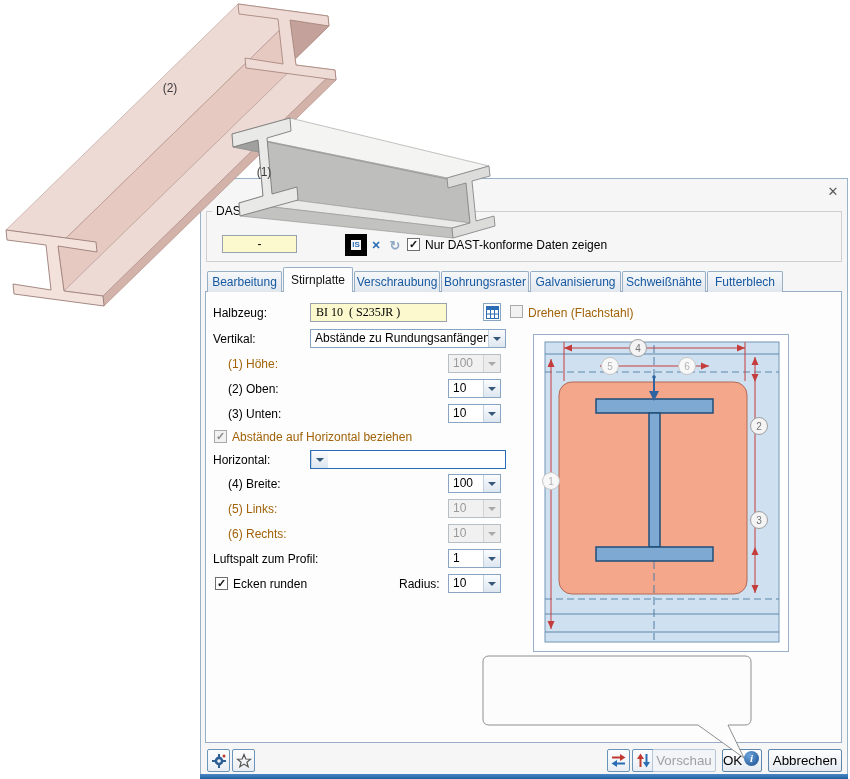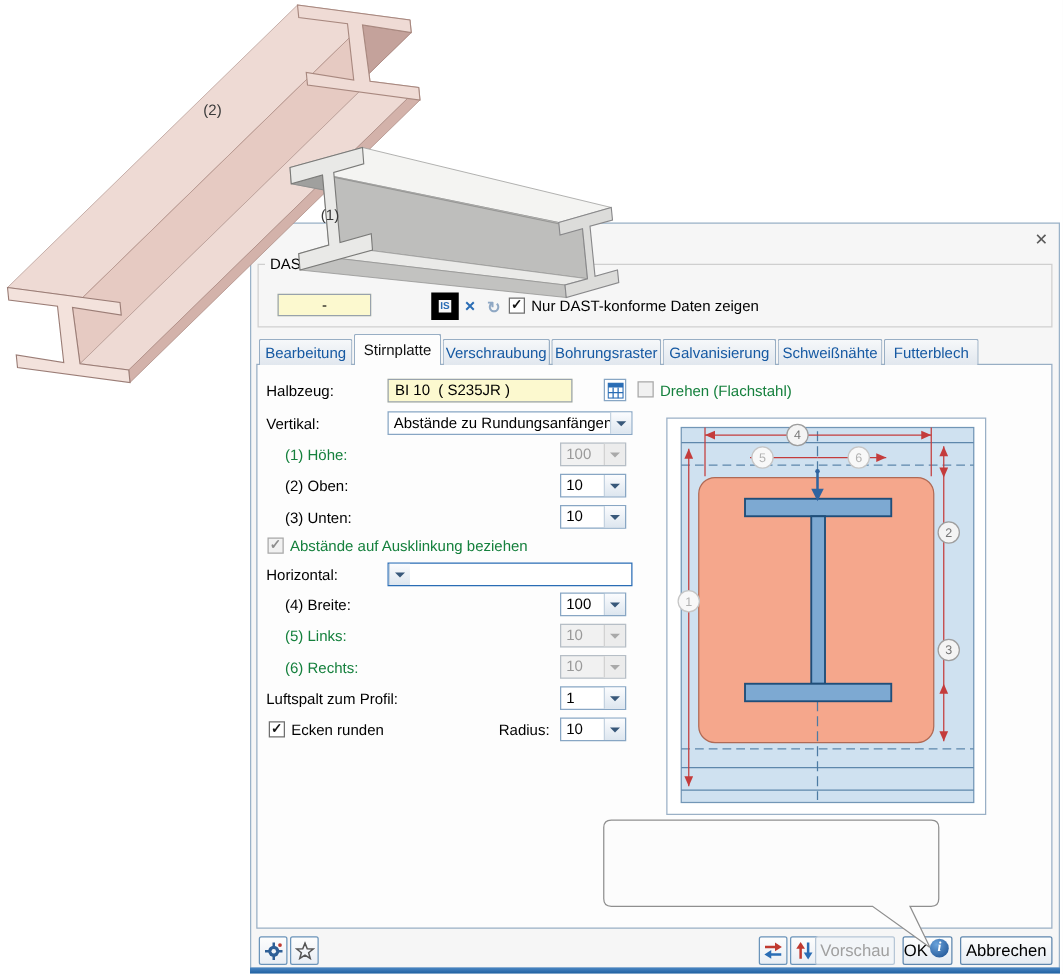--- a/index.html
+++ b/index.html
@@ -27,21 +27,21 @@
   .refresh-glyph { color:#8fa8c4; font-size:13px; font-weight:bold; }
 
   
   .chk { position:absolute; width:13px; height:13px; background:#fff; border:1px solid #6f6f6f; z-index:3;
          font-size:11px; line-height:11px; text-align:center; color:#141414; }
   .chk.on::after { content:"✓"; font-weight:bold; }
   .chk.dis { background:#f1f1f1; border-color:#a9a9a9; color:#8d8d8d; }
 
   
   .lbl { position:absolute; white-space:nowrap; z-index:3; color:#000; }
-  .lbl.dis { color:#15803d; }
+  .lbl.dis { color:#a16207; }
 
   
   .tab { position:absolute; top:271px; height:21px; z-index:2; border:1px solid #98aec4; border-bottom:none;
          border-radius:2px 2px 0 0; background:linear-gradient(#f6f8fa,#e1e7ee); color:#1659a2;
          display:flex; align-items:center; justify-content:center; cursor:default; }
   .tab.active { top:267px; height:25px; background:#fdfdfd; color:#111; z-index:5; }
   .panel { position:absolute; left:205px; top:291px; width:637px; height:452px;
            background:#fdfdfd; border:1px solid #98aec4; z-index:1; }
 
   
@@ -112,21 +112,21 @@
   <div class="panel"></div>
   <div class="tab" style="left:207px; width:75px;">Bearbeitung</div>
   <div class="tab active" style="left:283px; width:70px;">Stirnplatte</div>
   <div class="tab" style="left:354px; width:86px;">Verschraubung</div>
   <div class="tab" style="left:441px; width:88px;">Bohrungsraster</div>
   <div class="tab" style="left:530px; width:91px;">Galvanisierung</div>
   <div class="tab" style="left:622px; width:84px;">Schweißnähte</div>
   <div class="tab" style="left:707px; width:76px;">Futterblech</div>
 
   <div class="lbl" style="left:213px; top:306px;">Halbzeug:</div>
-  <div class="field yellow pre" style="left:310px; top:303px; width:148px;">BI 10  ( S235JR )</div>
+  <div class="field yellow pre" style="left:310px; top:303px; width:137px;font-family:Liberation Serif, serif;">BI 10  ( S235JR )</div>
   <button class="tool-sm" style="left:483px; top:303px; border:1px solid #88a6c4; background:#fff;">
     <svg width="13" height="13">
       <rect x="0.5" y="0.5" width="12" height="12" fill="#fff" stroke="#2a6db5"></rect>
       <rect x="0.5" y="0.5" width="12" height="3.5" fill="#2a6db5"></rect>
       <line x1="4.5" y1="4" x2="4.5" y2="12.5" stroke="#2a6db5"></line>
       <line x1="8.5" y1="4" x2="8.5" y2="12.5" stroke="#2a6db5"></line>
       <line x1="0.5" y1="8" x2="12.5" y2="8" stroke="#2a6db5"></line>
     </svg>
   </button>
   <div class="chk dis" style="left:510px; top:305px;"></div>
@@ -158,21 +158,21 @@
 
   <div class="lbl" style="left:228px; top:407px;">(3) Unten:</div>
   <div class="combo" style="left:448px; top:404px; width:53px;">
     <span class="v">10</span>
     <span class="a">
         <i></i>
       </span>
   </div>
 
   <div class="chk on dis" style="left:214px; top:430px;"></div>
-  <div class="lbl dis" style="left:232px; top:430px;">Abstände auf Ausklinkung beziehen</div>
+  <div class="lbl dis" style="left:232px; top:430px;">Abstände auf Horizontal beziehen</div>
 
   <div class="lbl" style="left:213px; top:453px;">Horizontal:</div>
   <div class="combo focus" style="left:310px; top:450px; width:196px;">
     <span class="a">
         <i></i>
       </span>
   </div>
 
   <div class="lbl" style="left:228px; top:477px;">(4) Breite:</div>
   <div class="combo" style="left:448px; top:474px; width:53px;">

